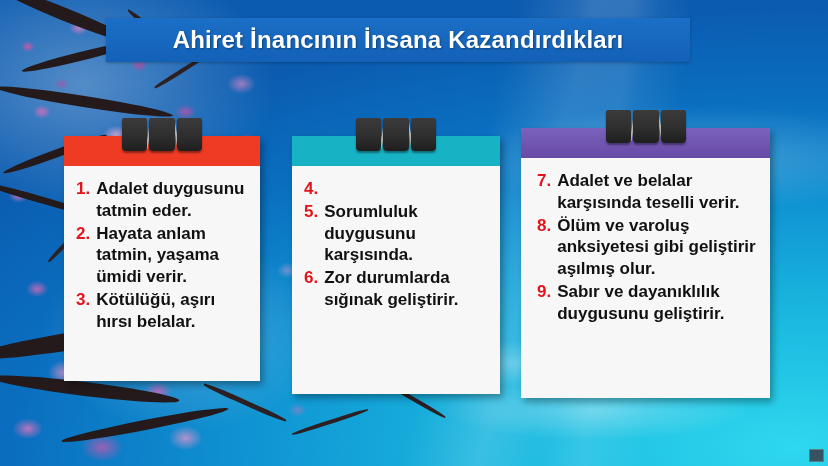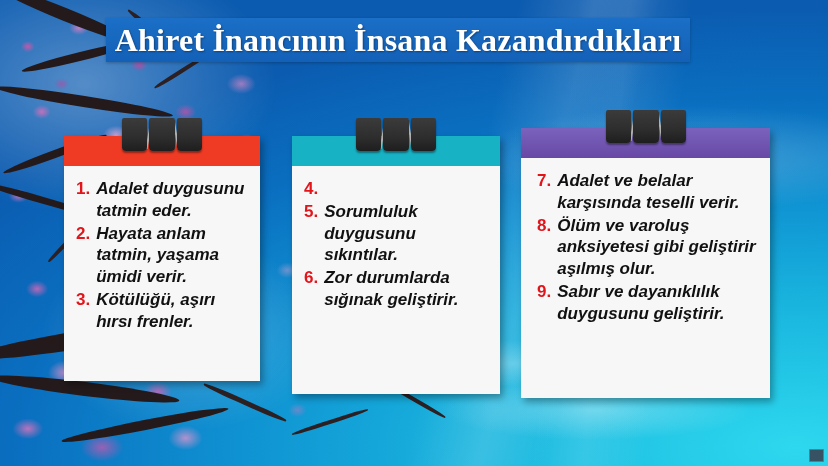--- a/index.html
+++ b/index.html
@@ -70,39 +70,39 @@
   .tw{position:absolute;background:#2d2022;border-radius:40%;}
 
   
   .title-band{
     position:absolute;left:106px;top:18px;width:584px;height:44px;
     background:linear-gradient(180deg,#1b6fc6 0%,#1360b7 100%);
     display:flex;align-items:center;justify-content:center;
     box-shadow:0 1px 3px rgba(0,0,0,.25);
   }
   .title-band span{
-    color:#ffffff;font-size:32px;font-weight:bold;letter-spacing:.2px;
-    white-space:nowrap;text-shadow:1px 1px 2px rgba(0,0,0,.35);font-family:Liberation Serif, serif;
+    color:#ffffff;font-size:24px;font-weight:bold;letter-spacing:.2px;
+    white-space:nowrap;text-shadow:1px 1px 2px rgba(0,0,0,.35);
   }
 
   
   .card{position:absolute;box-shadow:3px 4px 7px rgba(0,0,0,.33);}
   .card-head{height:30px;width:100%;}
   .card-body{
     background:#f7f7f7;width:100%;box-sizing:border-box;
     padding:12px 10px 10px 12px;
   }
   ol.items{list-style:none;margin:0;padding:0;}
   ol.items li{
     display:flex;align-items:flex-start;gap:6px;
     font-size:17px;font-weight:bold;color:#111111;line-height:1.28;
     margin-bottom:1px;
   }
   ol.items li .num{color:#e4141b;font-weight:bold;flex:0 0 auto;}
-  ol.items li .txt{flex:1 1 auto;font-style:italic;}
+  ol.items li .txt{flex:1 1 auto;}
 
   
   .clip{position:absolute;left:50%;transform:translateX(-50%);top:-18px;width:80px;height:38px;}
   .clip .wire{
     position:absolute;top:1px;width:2px;height:30px;background:#c9c9c9;
     box-shadow:0 0 1px rgba(0,0,0,.4);
   }
   .clip .wire.l{left:26px;transform:rotate(9deg);}
   .clip .wire.r{left:53px;transform:rotate(-9deg);}
   .clip .jaw{
@@ -161,21 +161,21 @@
         <li>
             <span class="num">1.</span>
             <span class="txt">Adalet duygusunu tatmin eder.</span>
           </li>
         <li>
             <span class="num">2.</span>
             <span class="txt">Hayata anlam tatmin, yaşama ümidi verir.</span>
           </li>
         <li>
             <span class="num">3.</span>
-            <span class="txt">Kötülüğü, aşırı hırsı frenler.</span>
+            <span class="txt">Kötülüğü, aşırı hırsı belalar.</span>
           </li>
       </ol>
     </div>
   </div>
 
   <div class="card" style="left:292px;top:136px;width:208px;">
     <div class="card-head" style="background:#17b2c4;"></div>
     <div class="clip">
       <div class="wire l"></div>
       <div class="wire r"></div>
@@ -183,21 +183,21 @@
       <div class="jaw b"></div>
       <div class="jaw c"></div>
     </div>
     <div class="card-body" style="height:228px;">
       <ol class="items">
         <li>
             <span class="num">4.</span>
           </li>
         <li>
             <span class="num">5.</span>
-            <span class="txt">Sorumluluk duygusunu sıkıntılar.</span>
+            <span class="txt">Sorumluluk duygusunu karşısında.</span>
           </li>
         <li>
             <span class="num">6.</span>
             <span class="txt">Zor durumlarda sığınak geliştirir.</span>
           </li>
       </ol>
     </div>
   </div>
 
   <div class="card" style="left:521px;top:128px;width:249px;">

